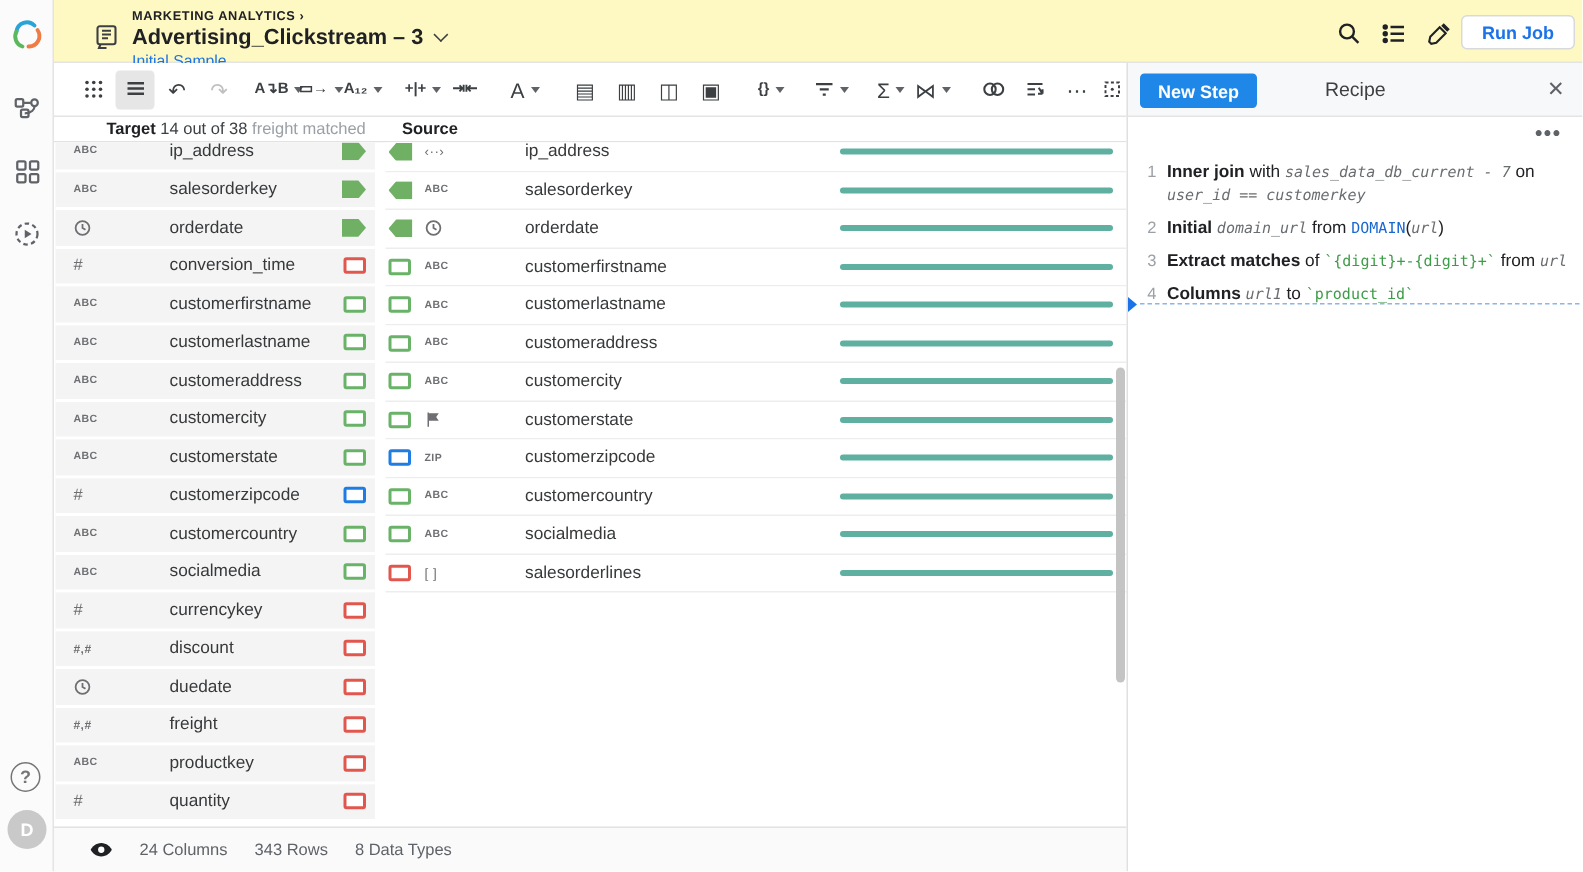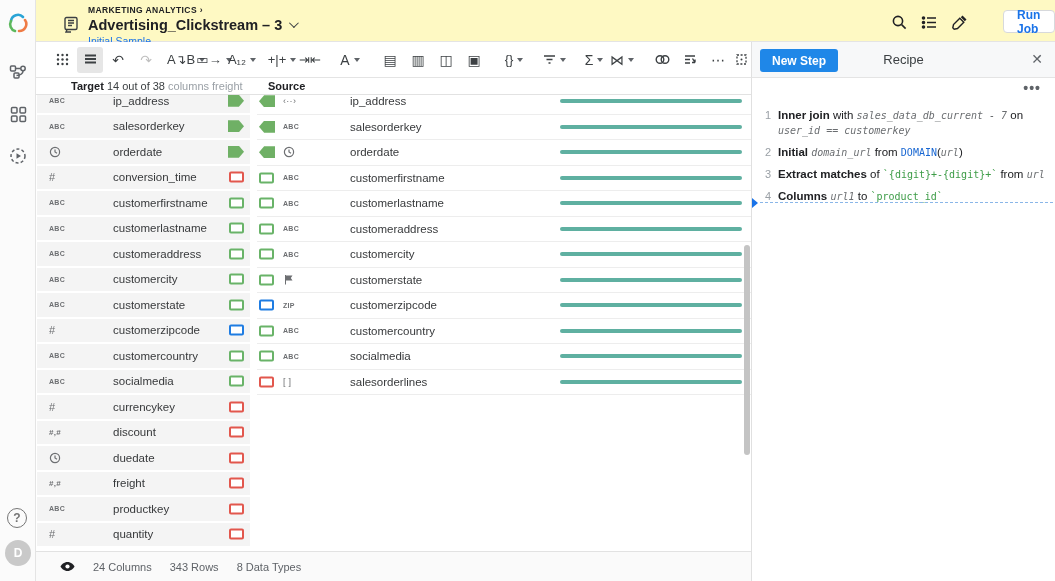--- a/index.html
+++ b/index.html
@@ -27,33 +27,33 @@
   #doc-icon { position:absolute; left:27px; top:16px; color:#3c4043; }
   #title-block { position:absolute; left:52px; top:3px; line-height:1; }
   #breadcrumb { font-size:8.5px; font-weight:700; letter-spacing:.4px; color:#202124; margin-top:3px; }
   #flow-title { font-size:14.5px; font-weight:700; color:#202124; margin-top:3px; display:flex; align-items:center; gap:7px;}
   .chev { width:7px; height:7px; border-right:1.7px solid #3c4043; border-bottom:1.7px solid #3c4043;
           transform:rotate(45deg) translateY(-2px); display:inline-block; }
   #sample-link { font-size:10.5px; color:#1a73e8; margin-top:4px; cursor:pointer; }
   .hdr-icon { position:absolute; top:11px; width:22px; height:22px; display:flex; align-items:center;
               justify-content:center; color:#202124; cursor:pointer; }
   #hdr-search { left:852px; } #hdr-steps { left:882px; } #hdr-picker { left:912px; }
-  #run-job { position:absolute; left:967px; top:10px; height:23px; padding:0 13px; background:#fff;
+  #run-job { position:absolute; left:938px; top:10px; height:23px; padding:0 13px; background:#fff;
              border:1px solid #d7d9dc; border-radius:4px; color:#1a73e8; font-size:12px; font-weight:600;
              display:flex; align-items:center; cursor:pointer; }
 
   
   #toolbar { position:absolute; left:36px; top:42px; width:715px; height:36px; background:#fff;
              border-bottom:1px solid #e4e4e4; display:flex; align-items:center; padding-left:12px; }
   .tb-btn { height:26px; min-width:26px; padding:0 3px; margin:0 1px; border-radius:3px; display:flex;
             align-items:center; justify-content:center; color:#3c4043; cursor:pointer; position:relative; }
   .tb-btn.selected { background:#e6e6e6; }
   .tb-btn.disabled { color:#c0c0c0; cursor:default; }
   .tb-glyph { font-size:14px; line-height:1; }
-  .tb-glyph.small { font-size:13px; font-weight:400; letter-spacing:0; }
+  .tb-glyph.small { font-size:10px; font-weight:700; letter-spacing:0; }
   .tb-caret { width:0; height:0; border-left:3.5px solid transparent; border-right:3.5px solid transparent;
               border-top:4px solid #5f6368; margin-left:4px; }
   .tb-sep { width:1px; height:20px; background:#e0e0e0; margin:0 6px; }
   .tb-gap { width:22px; }
 
   
   #grid-header { position:absolute; left:36px; top:78px; width:715px; height:17px; background:#fff;
                  border-bottom:1px solid #e2e2e2; font-size:11px; }
   #target-header { position:absolute; left:19px; top:2px; color:#9aa0a6; }
   #target-header b { color:#202124;margin-left:16px; } #target-header .cnt { color:#3c4043; }
@@ -334,21 +334,21 @@
           </svg>
         </span>
         <span class="tb-caret"></span>
       </div>
     </div>
 
   <div id="grid-header">
     <div id="target-header">
       <b>Target</b>
       <span class="cnt">14 out of 38</span>
-      <span>columns freight</span>
+      <span>freight matched</span>
     </div>
     <div id="source-header">Source</div>
   </div>
 
   <div id="grid-body">
     <div id="target-col">
         <div class="t-row">
           <span class="type-ic">ABC</span>
           <span class="col-name">ip_address</span>
           <span class="badge fill-t"></span>

